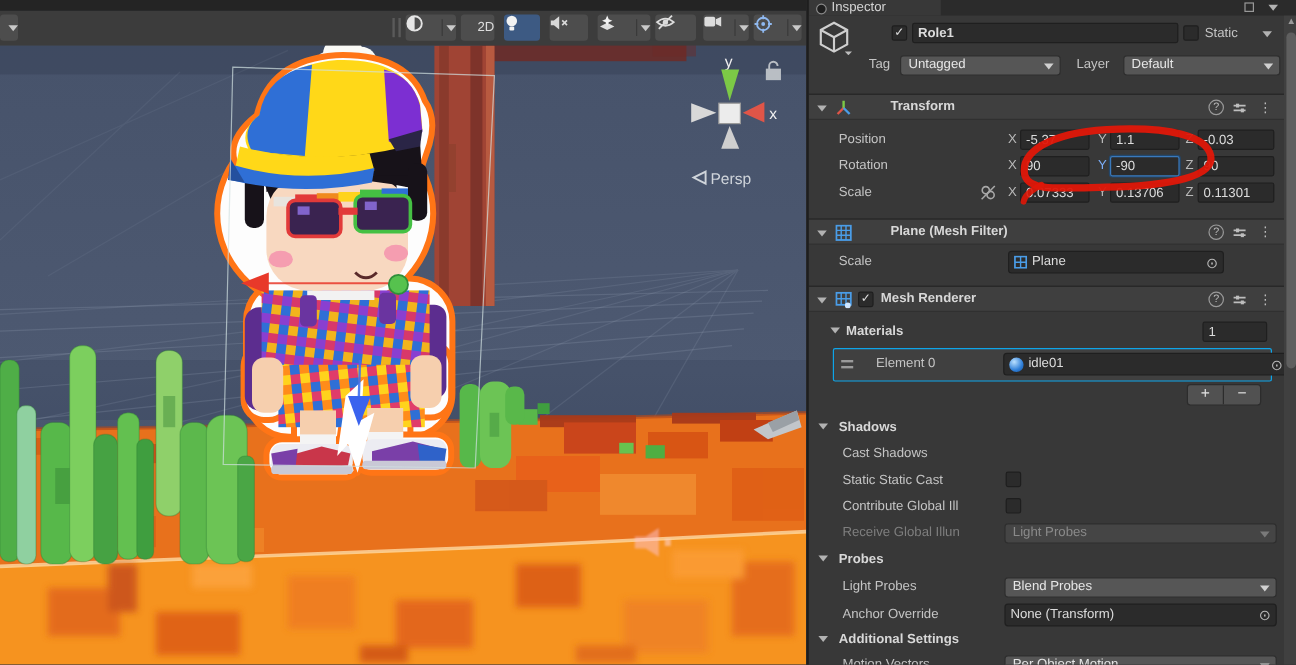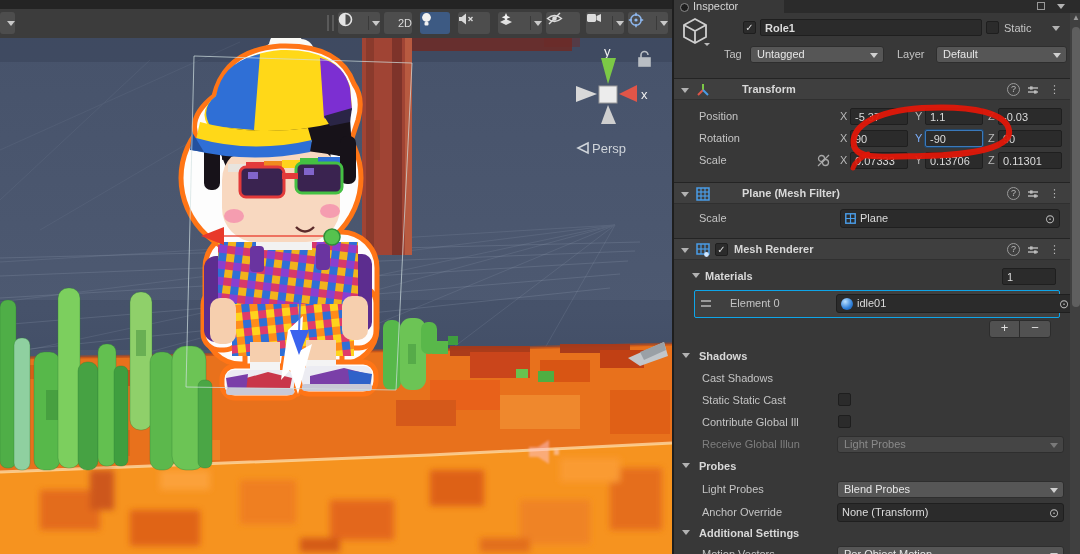--- a/index.html
+++ b/index.html
@@ -499,21 +499,21 @@
       <span class="abs help-ic" style="left:333px;top:4px">?</span>
       <svg class="abs" style="left:353px;top:5px" width="12" height="12" viewBox="0 0 12 12">
         <line x1="1" y1="4" x2="11" y2="4" stroke="#bdbdbd" stroke-width="1.4"></line>
         <line x1="1" y1="8" x2="11" y2="8" stroke="#bdbdbd" stroke-width="1.4"></line>
         <rect x="3" y="2.4" width="2.6" height="3.2" fill="#bdbdbd"></rect>
         <rect x="7" y="6.4" width="2.6" height="3.2" fill="#bdbdbd"></rect>
       </svg>
       <span class="abs kebab" style="left:375px;top:4px">⋮</span>
     </div>
     <div class="abs lbl" style="left:25px;top:212px">Scale</div>
-    <div class="abs objfld" style="left:166px;top:209px;width:220px">
+    <div class="abs objfld" style="left:166px;top:209px;width:180px">
       <svg width="11" height="11" viewBox="0 0 14 14">
         <rect x="1" y="1" width="12" height="12" fill="none" stroke="#4a9de8" stroke-width="1.8"></rect>
         <line x1="7" y1="1" x2="7" y2="13" stroke="#4a9de8" stroke-width="1.5"></line>
         <line x1="1" y1="7" x2="13" y2="7" stroke="#4a9de8" stroke-width="1.5"></line>
       </svg>
       <span>Plane</span>
       <span class="picker">⊙</span>
     </div>
 
     <div class="comp-hdr" style="top:238px">

